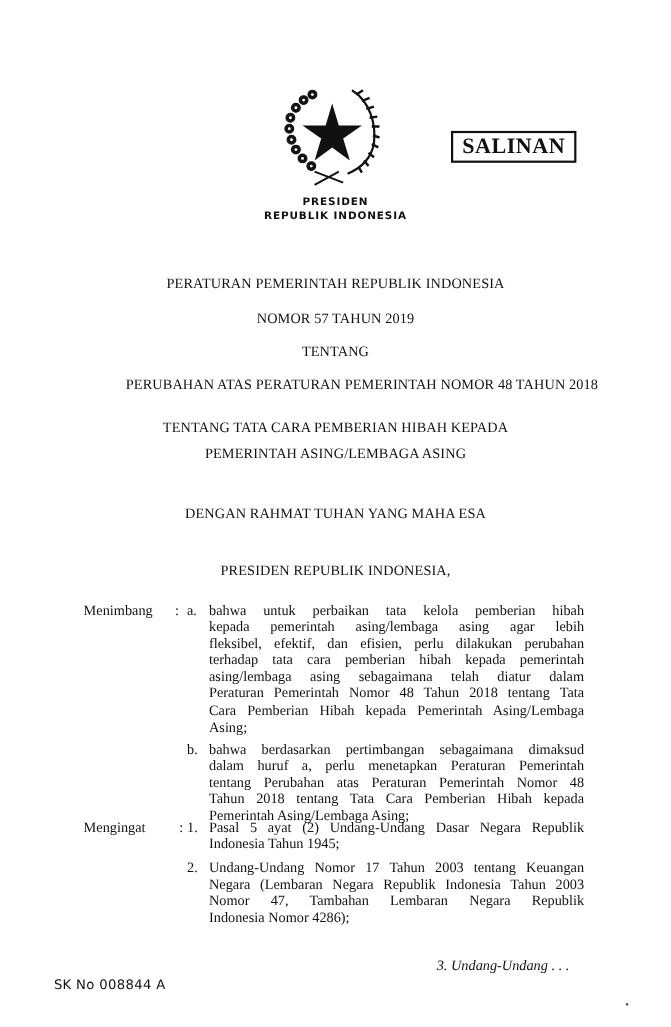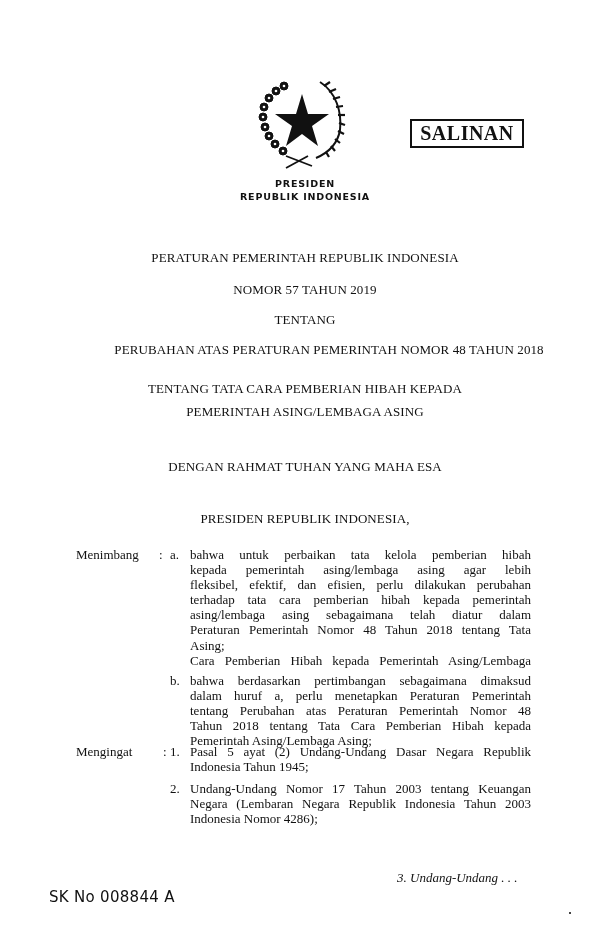--- a/index.html
+++ b/index.html
@@ -103,21 +103,21 @@
       top: 870px;
       font-family: "Liberation Serif", "DejaVu Serif", serif;
       font-size: 13px;
       font-style: italic;
     }
     .footer-sk {
       position: absolute;
       left: 49px;
       top: 888px;
       font-family: "DejaVu Sans", "Liberation Sans", sans-serif;
-      font-size: 15px;
+      font-size: 12px;
       letter-spacing: 0.3px;
     }
     .dot-mark {
       position: absolute;
       left: 569px;
       top: 912px;
       width: 2px;
       height: 2px;
       background: #444;
     }
@@ -192,22 +192,22 @@
     <span class="label">Menimbang</span>
     <span class="colon">:</span>
     <span class="marker" style="top:0;">a.</span>
     <div class="item-text" style="top:0;">
       <span class="line">bahwa untuk perbaikan tata kelola pemberian hibah</span>
       <span class="line">kepada pemerintah asing/lembaga asing agar lebih</span>
       <span class="line">fleksibel, efektif, dan efisien, perlu dilakukan perubahan</span>
       <span class="line">terhadap tata cara pemberian hibah kepada pemerintah</span>
       <span class="line">asing/lembaga asing sebagaimana telah diatur dalam</span>
       <span class="line">Peraturan Pemerintah Nomor 48 Tahun 2018 tentang Tata</span>
+      <span class="line">Cara Pemberian Hibah kepada Pemerintah Asing/Lembaga</span>
       <span class="line last">Asing;</span>
-      <span class="line">Cara Pemberian Hibah kepada Pemerintah Asing/Lembaga</span>
     </div>
     <span class="marker" style="top:126px;">b.</span>
     <div class="item-text" style="top:126px;">
       <span class="line">bahwa berdasarkan pertimbangan sebagaimana dimaksud</span>
       <span class="line">dalam huruf a, perlu menetapkan Peraturan Pemerintah</span>
       <span class="line">tentang Perubahan atas Peraturan Pemerintah Nomor 48</span>
       <span class="line">Tahun 2018 tentang Tata Cara Pemberian Hibah kepada</span>
       <span class="line last">Pemerintah Asing/Lembaga Asing;</span>
     </div>
   </div>
@@ -217,20 +217,21 @@
     <span class="colon" style="left:163px;">:</span>
     <span class="marker" style="top:0;">1.</span>
     <div class="item-text" style="top:0;">
       <span class="line">Pasal 5 ayat (2) Undang-Undang Dasar Negara Republik</span>
       <span class="line last">Indonesia Tahun 1945;</span>
     </div>
     <span class="marker" style="top:37px;">2.</span>
     <div class="item-text" style="top:37px;">
       <span class="line">Undang-Undang Nomor 17 Tahun 2003 tentang Keuangan</span>
       <span class="line">Negara (Lembaran Negara Republik Indonesia Tahun 2003</span>
+      <span class="line">Nomor 47, Tambahan Lembaran Negara Republik</span>
       <span class="line last">Indonesia Nomor 4286);</span>
     </div>
   </div>
 
   <div class="footer-next">3. Undang-Undang . . .</div>
   <div class="footer-sk">SK No 008844  A</div>
   <div class="dot-mark"></div>
 </div>
 
 </body></html>

